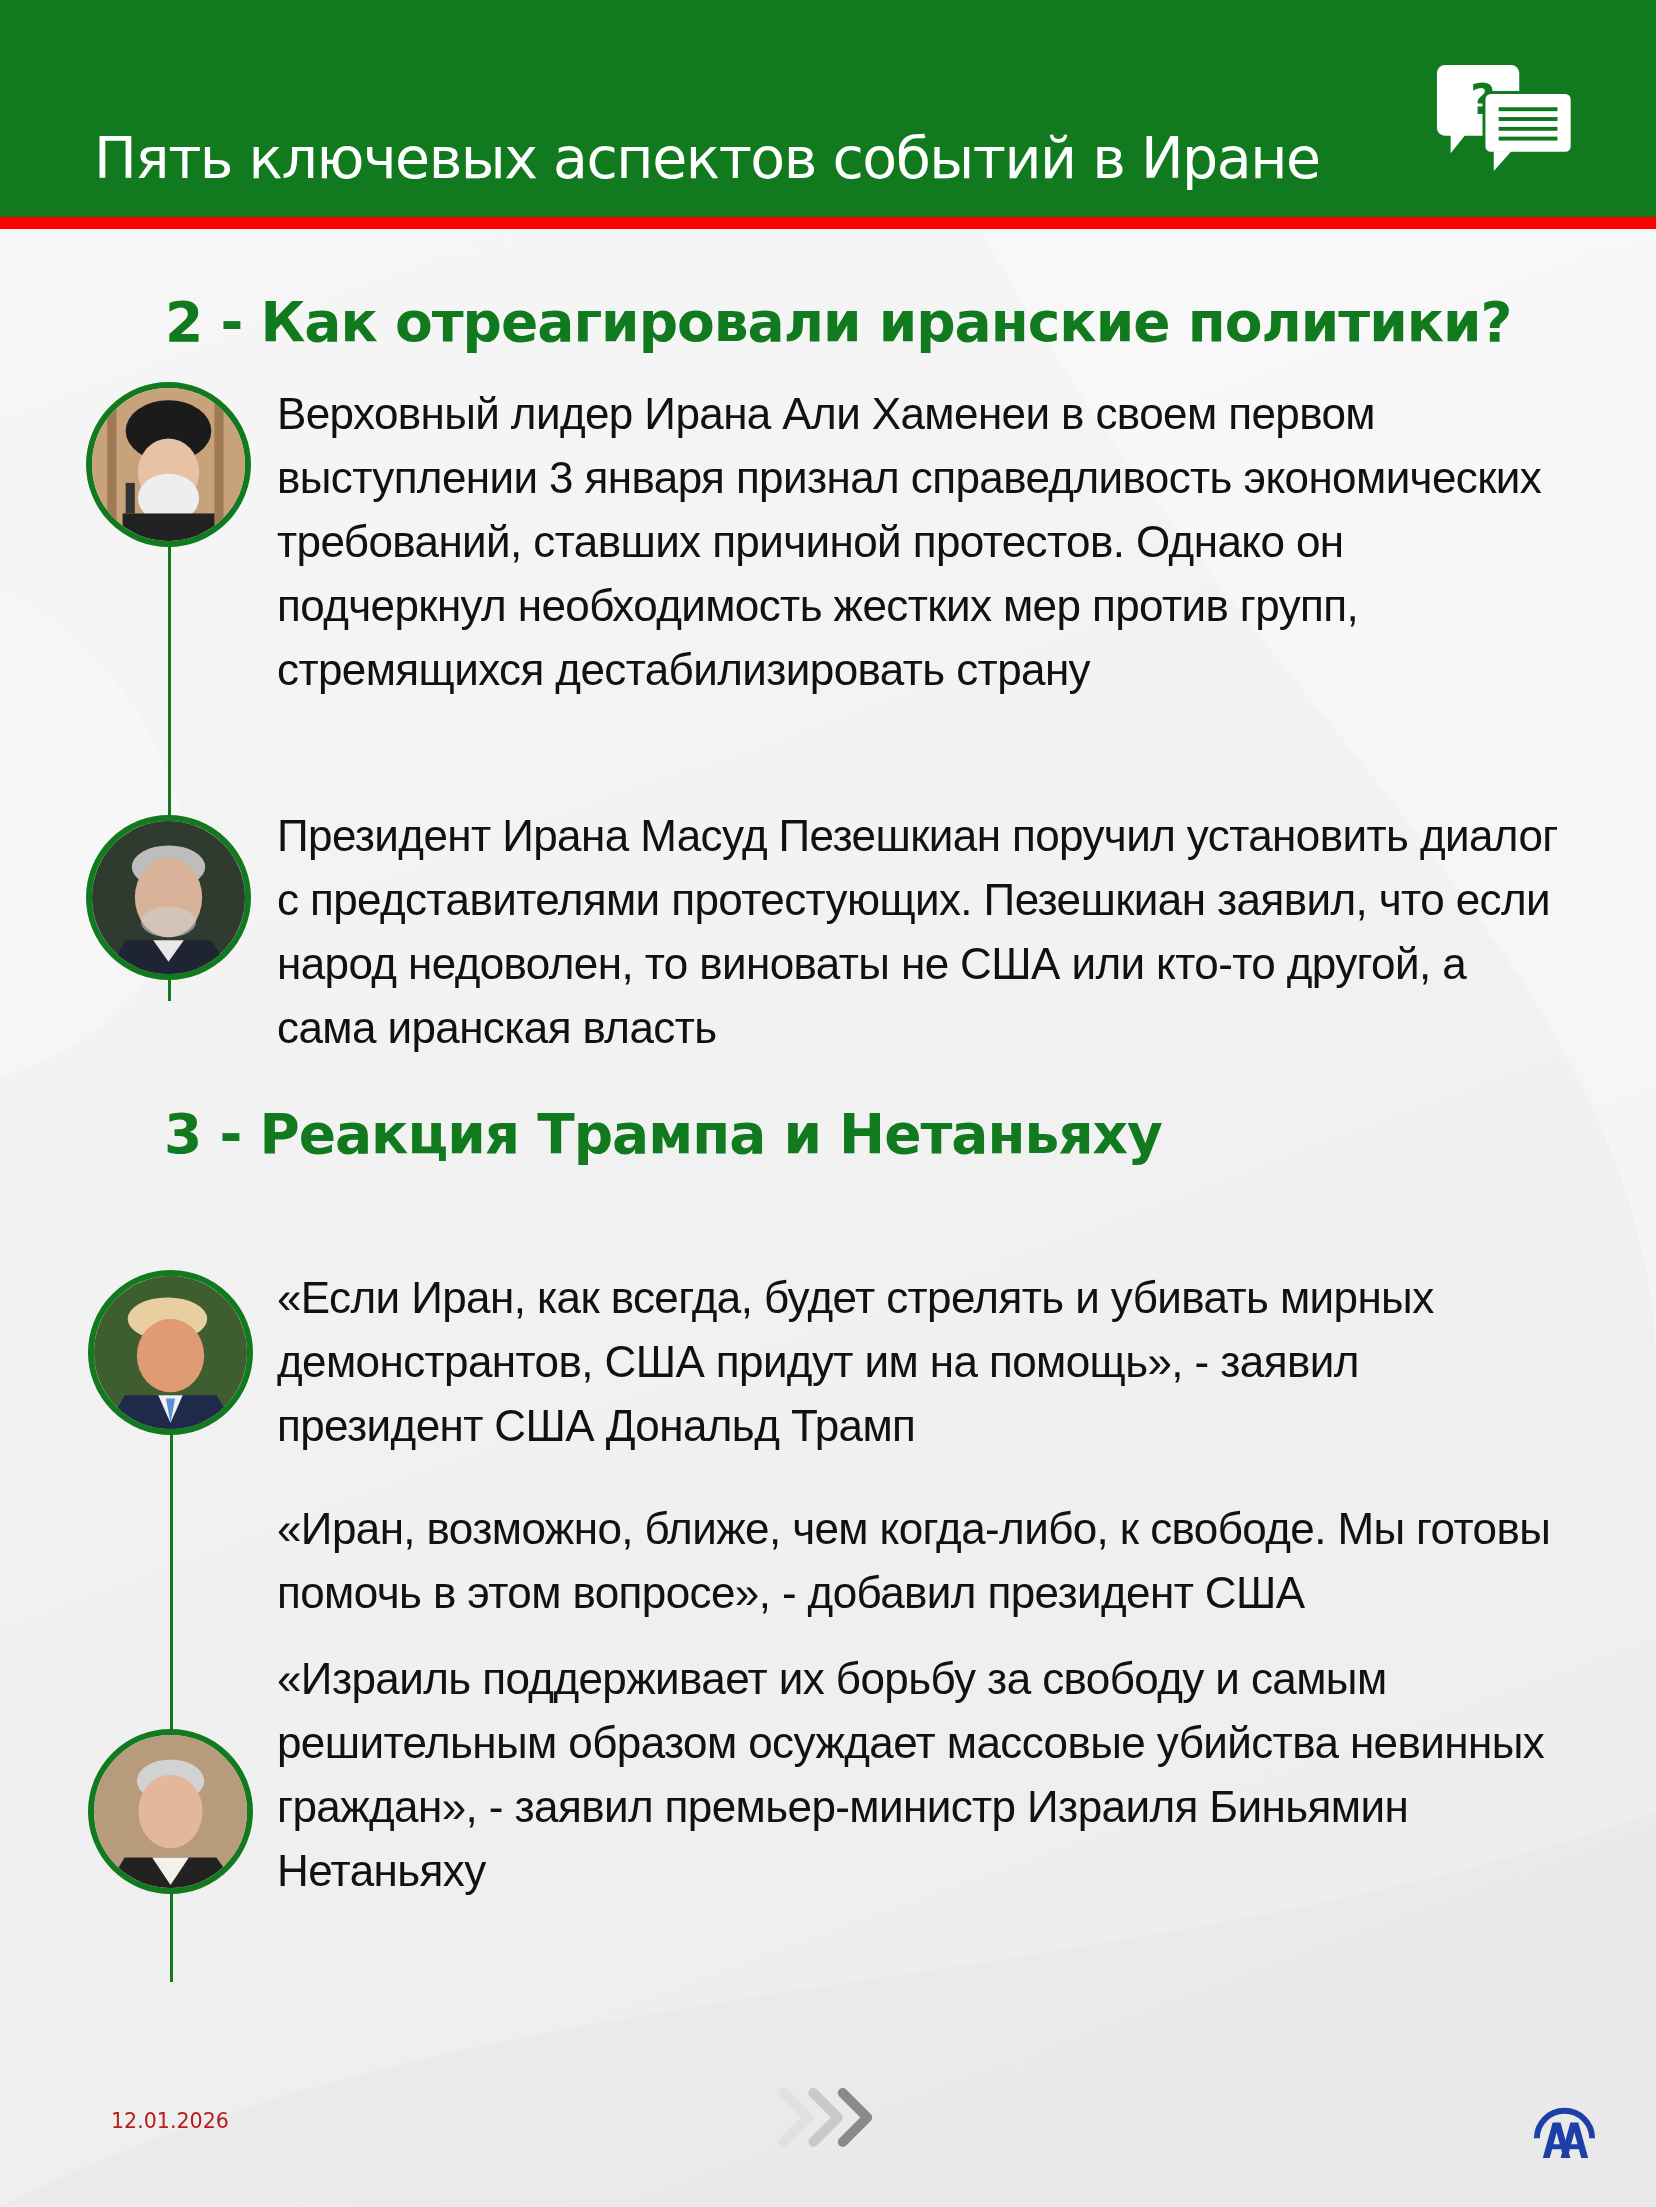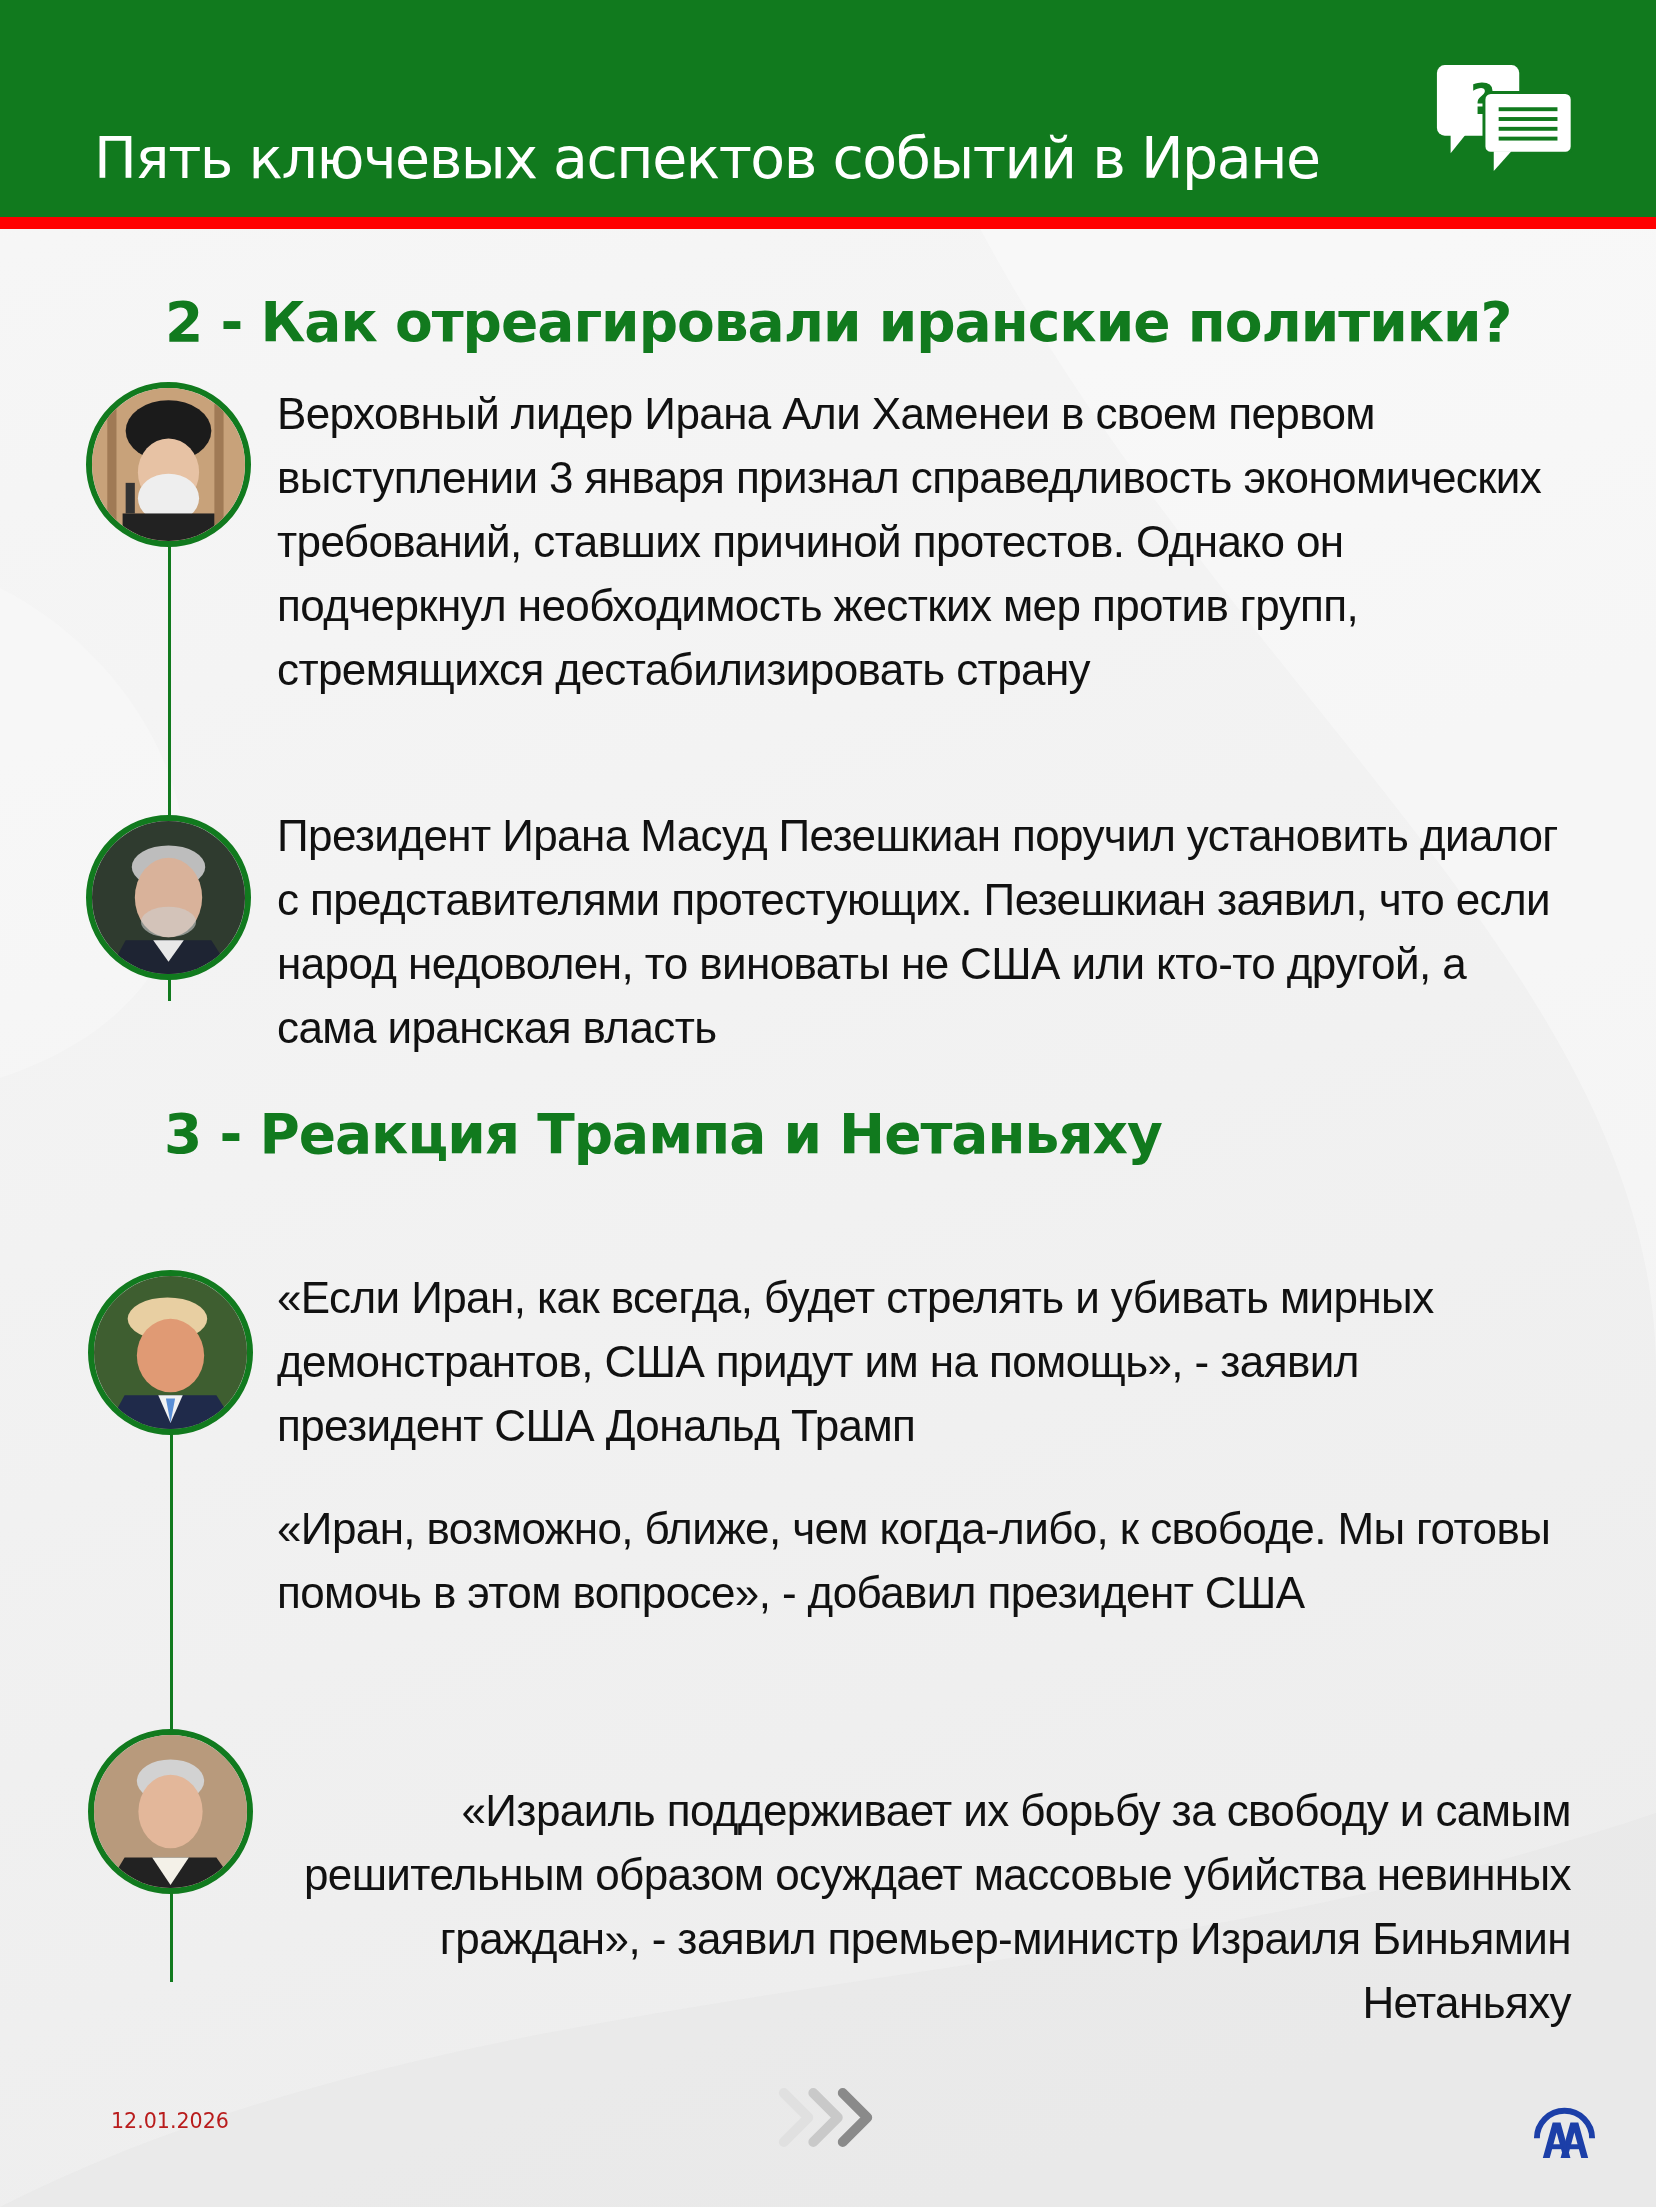--- a/index.html
+++ b/index.html
@@ -142,21 +142,21 @@
 
 <div class="portrait" style="left:88px; top:1729px;">
   <svg viewBox="0 0 100 100">
     <rect width="100" height="100" fill="#b89a7c"></rect>
     <ellipse cx="50" cy="30" rx="22" ry="14" fill="#d2d2d2"></ellipse>
     <ellipse cx="50" cy="50" rx="21" ry="24" fill="#e3b79a"></ellipse>
     <path d="M8 100 L20 80 L80 80 L94 100 Z" fill="#222"></path>
     <path d="M38 80 L50 98 L62 80 Z" fill="#f4f1e8"></path>
   </svg>
 </div>
-<div class="para" style="top:1779px;text-align:right;">«Израиль поддерживает их борьбу за свободу и самым решительным образом осуждает массовые убийства невинных граждан», - заявил премьер-министр Израиля Биньямин Нетаньяху</div>
+<div class="para" style="top:1647px;">«Израиль поддерживает их борьбу за свободу и самым решительным образом осуждает массовые убийства невинных граждан», - заявил премьер-министр Израиля Биньямин Нетаньяху</div>
 
 <div class="footer-date">12.01.2026</div>
 
 <svg class="footer-arrows" viewBox="0 0 110 70">
   <polyline points="10,10 35,35 10,60" fill="none" stroke="#e0e0e0" stroke-width="10" stroke-linecap="round" stroke-linejoin="round"></polyline>
   <polyline points="40,10 65,35 40,60" fill="none" stroke="#c9c9c9" stroke-width="10" stroke-linecap="round" stroke-linejoin="round"></polyline>
   <polyline points="70,10 95,35 70,60" fill="none" stroke="#8a8a8a" stroke-width="10" stroke-linecap="round" stroke-linejoin="round"></polyline>
 </svg>
 
 <svg class="footer-logo" viewBox="0 0 72 72">

